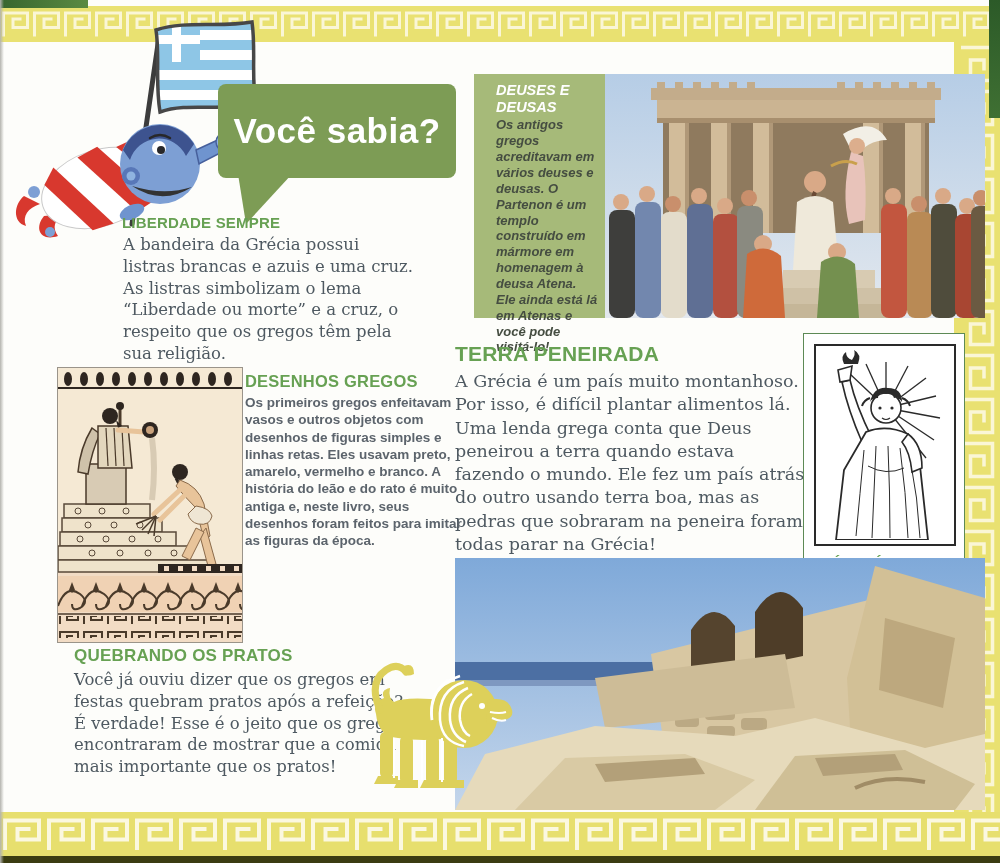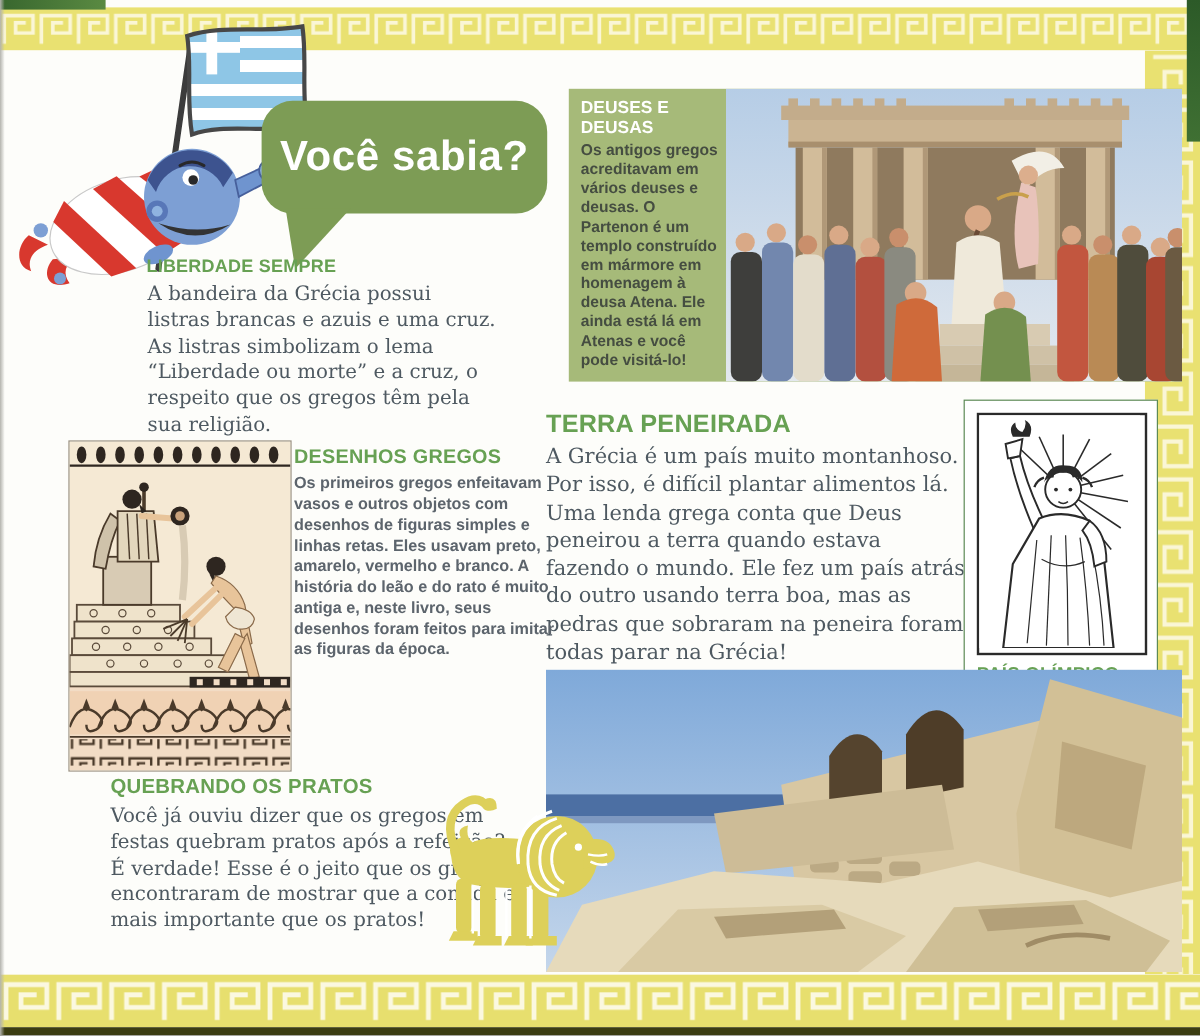--- a/index.html
+++ b/index.html
@@ -11,39 +11,39 @@
   .border-right{right:0;top:42px;}
   .border-bottom{left:0;top:812px;}
   .edge-bottom{left:0;top:856px;width:1000px;height:7px;background:#3b3c11;}
   .corner-tl{left:0;top:0;width:88px;height:8px;background:linear-gradient(90deg,#38662e,#5a8a42);}
   .edge-tr{right:0;top:0;width:11px;height:118px;background:linear-gradient(180deg,#2c5a28,#3f7033);}
   .gutter{left:0;top:0;width:4px;height:863px;background:linear-gradient(90deg,#b4b4ae,rgba(255,255,255,0));}
   
   .h-green{font-weight:bold;color:#67a153;letter-spacing:.2px;}
   .serif{font-family:"DejaVu Serif",serif;color:#4e5961;}
   
-  .bubble{left:218px;top:84px;width:238px;height:94px;background:#7d9c55;border-radius:26px;
+  .bubble{left:218px;top:84px;width:238px;height:94px;background:#7d9c55;border-radius:8px;
           display:flex;align-items:center;justify-content:center;}
   .bubble span{color:#fff;font-size:35px;font-weight:bold;letter-spacing:.5px;}
   .bubble-tail{left:234px;top:174px;}
   
   .sec-liberdade{left:122px;top:214px;width:292px;}
   .sec-liberdade h3{margin:0 0 3px 0;font-size:15px;}
   .sec-liberdade p{margin:1px;font-size:16.5px;line-height:1.32;}
   .deuses-panel{left:474px;top:74px;width:511px;height:244px;display:flex;background:#a6ba79;}
-  .deuses-text{width:131px;padding:8px 6px 6px 10px;box-sizing:border-box;}
+  .deuses-text{width:131px;padding:8px 6px 6px 22px;box-sizing:border-box;font-style:italic;}
   .deuses-text h3{margin:0 0 2px 0;font-size:14.5px;color:#fff;line-height:1.15;}
   .deuses-text p{margin:0;font-size:13px;line-height:1.22;color:#454d41;font-weight:bold;}
   .sec-desenhos{left:245px;top:372px;width:218px;}
   .sec-desenhos h3{margin:0 0 3px 0;font-size:16.5px;}
   .sec-desenhos p{margin:0;font-size:13.5px;line-height:1.28;font-weight:bold;color:#5c646c;}
   .sec-terra{left:455px;top:342px;width:352px;}
   .sec-terra h3{margin:0 0 4px 0;font-size:21px;}
   .sec-terra p{margin:0;font-size:17.5px;line-height:1.33;}
-  .sec-quebrando{left:92px;top:646px;width:340px;}
+  .sec-quebrando{left:74px;top:646px;width:340px;}
   .sec-quebrando h3{margin:0 0 3px 0;font-size:17px;}
   .sec-quebrando p{margin:0;font-size:16.5px;line-height:1.32;}
   .olimpico-box{left:803px;top:333px;width:162px;height:441px;background:#fff;
                 border:1.5px solid #5d8a55;box-sizing:border-box;padding:10px 10px 8px 10px;}
   .olimpico-box h3{margin:8px 0 2px 0;font-size:15.5px;}
   .olimpico-box p{margin:0;font-size:13.5px;line-height:1.32;color:#5f9e50;font-weight:bold;}
   .olimpico-frame{border:2px solid #2a2a2a;width:138px;height:198px;background:#fff;}
   
   .flag{left:110px;top:16px;}
   .mascot{left:10px;top:92px;}

